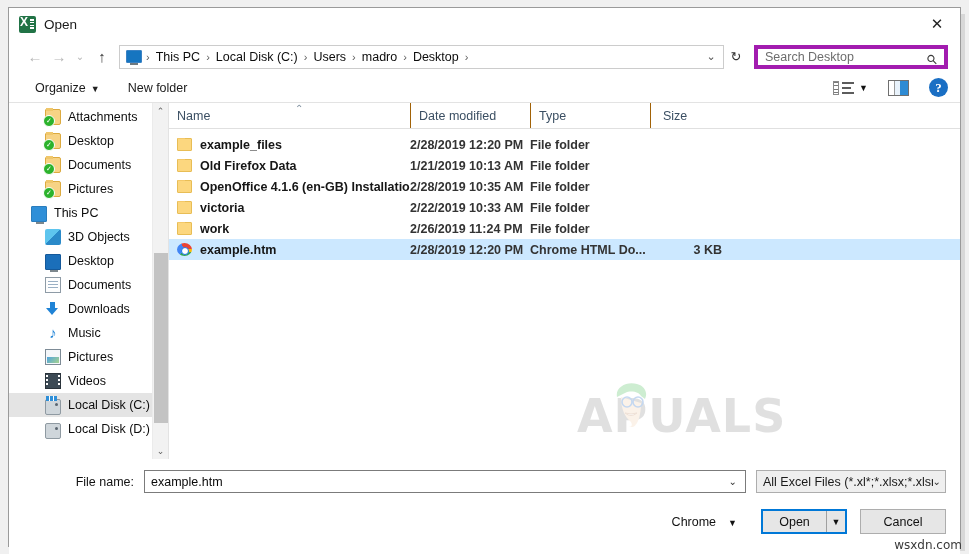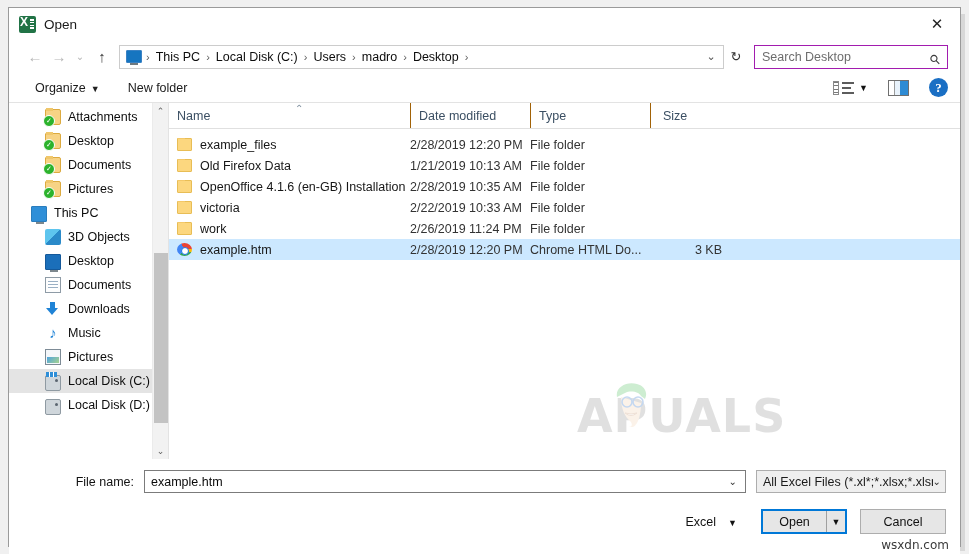--- a/index.html
+++ b/index.html
@@ -72,21 +72,21 @@
   .crumb {
     font-size: 12.5px; color: #0c0c0c; padding: 2px 5px; white-space: nowrap;
   }
   .sep { font-size: 11px; color: #5c5c5c; padding: 0 1px; }
   .crumb-chev {
     margin-left: auto; width: 20px; text-align:center; font-size: 11px; color: #555; flex:0 0 auto;
   }
   .refresh { width: 24px; text-align: center; font-size: 13px; color: #333; flex:0 0 auto; }
 
   .searchbox {
-    width: 194px; height: 24px; border: 1px solid #a21caf; background: #ffffff;
+    width: 194px; height: 24px; border: 4px solid #a21caf; background: #ffffff;
     display: flex; align-items: center; margin-left: 6px; flex: 0 0 auto;
   }
   .search-ph { font-size: 12.5px; color: #6d6d6d; padding-left: 7px; flex:1; }
   .search-ico { font-size: 13px; color: #3c3c3c; padding-right: 8px; transform: rotate(-45deg); }
 
   
   .cmdbar {
     height: 30px; display: flex; align-items: center; background: #ffffff;
     padding: 0 12px 0 26px; border-bottom: 1px solid #e3e3e3;
   }
@@ -191,21 +191,21 @@
   .hcell + .hcell { border-left: 1px solid #a16207; }
   .hcell.c-name { width: 241px; }
   .hcell.c-date { width: 120px; }
   .hcell.c-type { width: 120px; text-align: right; }
   .hcell.c-size { width: 82px; padding-left: 12px; }
   .sortmark {
     position: absolute; left: 126px; top: 0px; font-size: 10px; color: #7d8e9e;
   }
 
   .rows { padding-top: 5px; }
-  .row { display: flex; height: 21px; align-items: center; font-size: 12.5px; color: #161616; }
+  .row { display: flex; height: 21px; align-items: center; font-size: 12.5px; color: #161616; font-weight: bold; }
   .row.selected { background: #cce8ff; }
   .row .c-name { width: 241px; display: flex; align-items: center; padding-left: 8px; white-space: nowrap; overflow: hidden; }
   .row .c-date { width: 120px; color: #333; white-space: nowrap; }
   .row .c-type { width: 120px; color: #333; white-space: nowrap; }
   .row .c-size { width: 82px; color: #333; text-align: right; padding-right: 10px; white-space: nowrap; }
   .row .fico { width: 15px; height: 13px; margin-right: 8px; flex: 0 0 auto; position: relative; }
   .ico-folder { background: #fcd77f; border: 1px solid #e8bd55; border-radius: 0 1px 1px 1px; }
   .ico-folder::before { content:""; position:absolute; left:0; top:-3px; width:7px; height:3px; background:#f4c869; border-radius:1px 1px 0 0; }
   .ico-chrome {
     width:14px; height:14px; border-radius:50%;
@@ -257,21 +257,21 @@
   .openbtn .lbl { flex: 1; text-align: center; font-size: 12.5px; color: #111; }
   .openbtn .split { width: 19px; height: 100%; border-left: 1px solid #a0a0a0;
       display: flex; align-items: center; justify-content: center; font-size: 9px; color: #111; }
   .cancelbtn {
     width: 86px; height: 25px; background: #e6e6e6; border: 1px solid #adadad;
     display: flex; align-items: center; justify-content: center;
     font-size: 12.5px; color: #111; margin-left: 13px;
   }
 
   .wsxdn {
-    position: absolute; right: 20px; bottom: 2px; font-size: 12px;
+    position: absolute; right: 7px; bottom: 2px; font-size: 12px;
     color: #3a3a3a; font-family: "DejaVu Sans", sans-serif;
   }
 </style>
 </head>
 <body>
 
 <div class="page">
   <div class="shadow-r"></div>
   <div class="shadow-b"></div>
 
@@ -375,20 +375,24 @@
               <span class="ico ico-down"></span>
               <span>Downloads</span>
             </div>
             <div class="navitem lvl2">
               <span class="ico ico-music">♪</span>
               <span>Music</span>
             </div>
             <div class="navitem lvl2">
               <span class="ico ico-pic"></span>
               <span>Pictures</span>
+            </div>
+            <div class="navitem lvl2">
+              <span class="ico ico-vid"></span>
+              <span>Videos</span>
             </div>
             <div class="navitem lvl2 selected">
               <span class="ico ico-hddc"></span>
               <span>Local Disk (C:)</span>
             </div>
             <div class="navitem lvl2">
               <span class="ico ico-hdd"></span>
               <span>Local Disk (D:)</span>
             </div>
           </div>
@@ -489,21 +493,21 @@
           <span class="chev">⌄</span>
         </div>
         <div class="ftype">
           <span class="val">All Excel Files (*.xl*;*.xlsx;*.xlsm;</span>
           <span class="chev">⌄</span>
         </div>
       </div>
 
       <div class="btnrow">
         <span class="tools">
-          <span>Excel</span><span class="caret">▼</span>
+          <span>Chrome</span><span class="caret">▼</span>
         </span>
         <div class="openbtn">
           <span class="lbl">Open</span>
           <span class="split">▼</span>
         </div>
         <div class="cancelbtn">Cancel</div>
       </div>
     </div>
   </div>
 

